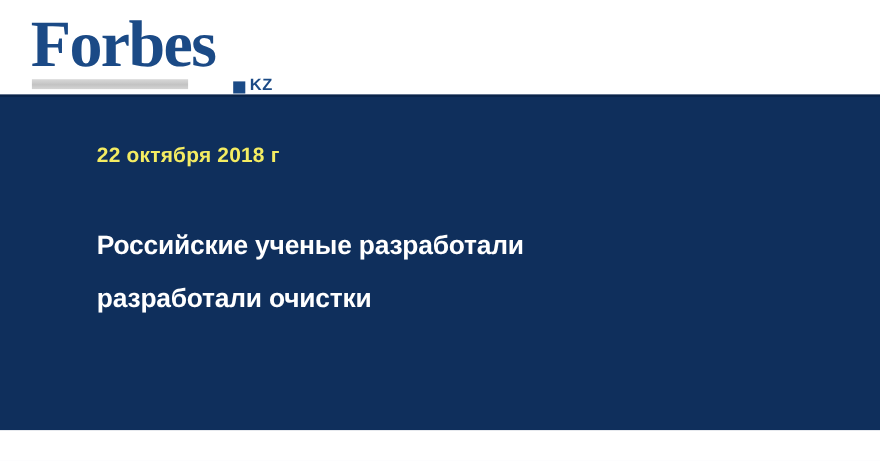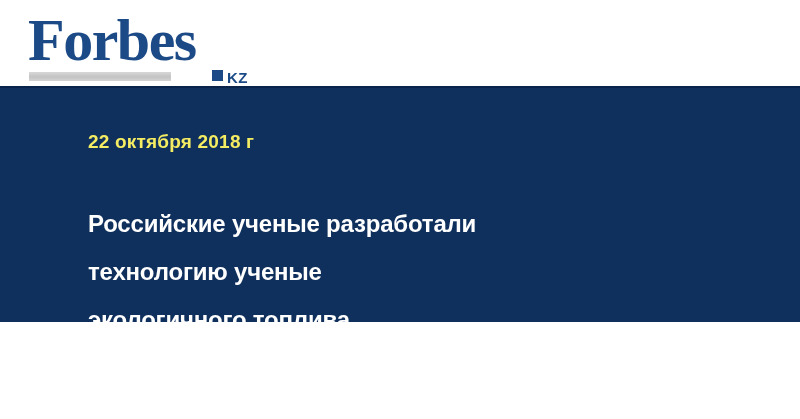--- a/index.html
+++ b/index.html
@@ -64,21 +64,21 @@
     width: 142px;
     height: 9px;
     background: linear-gradient(to bottom, #d8d8d8 0%, #c3c3c3 55%, #d4d4d4 100%);
   }
 
   .logo-kz {
     position: absolute;
     left: 152px;
     top: 58px;
     display: flex;
-    align-items: flex-start;
+    align-items: flex-end;
     gap: 4px;
     white-space: nowrap;
     padding-left: 32px;
   }
 
   .logo-kz-square {
     width: 11px;
     height: 11px;
     background: #1b4a86;
     display: inline-block;
@@ -92,21 +92,21 @@
     letter-spacing: 0.5px;
     color: #1b4a86;
   }
 
   
   .hero {
     position: absolute;
     left: 0;
     top: 86px;
     width: 800px;
-    height: 236px;
+    height: 305px;
     background: #0f2f5c;
     border-top: 2px solid #0a2449;
     box-sizing: border-box;
   }
 
   .hero-date {
     position: absolute;
     left: 88px;
     top: 43px;
     font-family: "Liberation Sans", "DejaVu Sans", sans-serif;
@@ -150,18 +150,17 @@
         <span class="logo-kz-text">KZ</span>
       </span>
     </a>
   </header>
 
   <section class="hero">
     <div class="hero-date">22 октября 2018 г</div>
 
     <h1 class="hero-headline">
       <span class="hero-headline-line">Российские ученые разработали</span>
-      <span class="hero-headline-line">технологию ученые</span>
-      <span class="hero-headline-line">экологичного топлива</span>
+      <span class="hero-headline-line">разработали очистки</span>
     </h1>
   </section>
 
 </div>
 
 </body></html>

